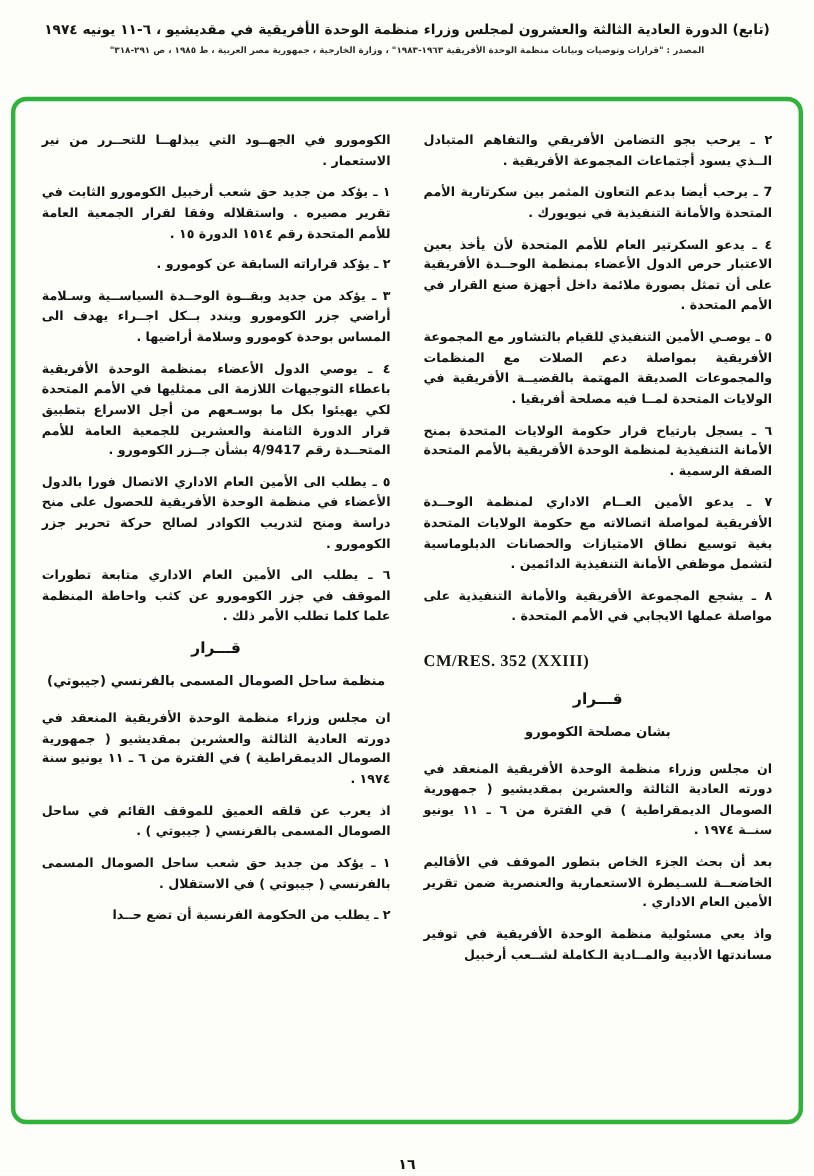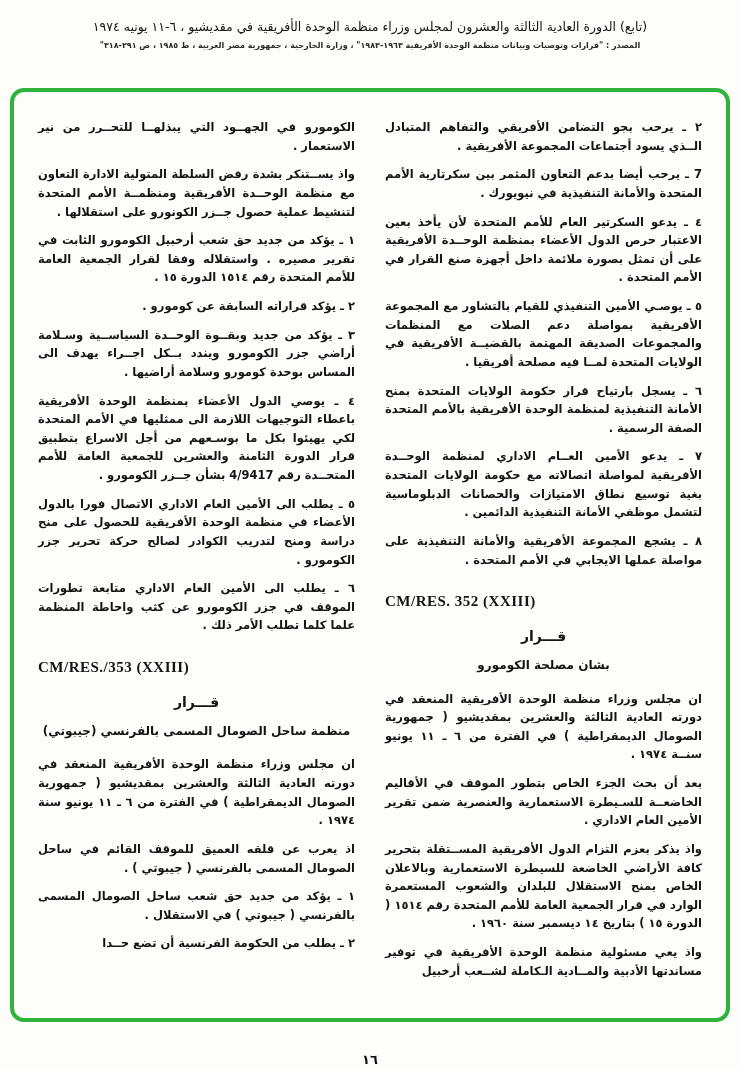--- a/index.html
+++ b/index.html
@@ -14,21 +14,21 @@
     background: #fdfdfa;
     color: #141414;
     direction: rtl;
     overflow: hidden;
   }
 
   
   .doc-header { padding: 16px 18px 0 18px; text-align: center; }
   .doc-title {
     font-size: 12.5px;
-    font-weight: normal;
+    font-weight: bold;
     line-height: 1.7;
     letter-spacing: 0.2px;
   }
   .doc-source {
     margin-top: 4px;
     font-size: 8px;
     font-weight: bold;
     color: #2a2a2a;
   }
 
@@ -110,33 +110,30 @@
         <div class="blk para">٤ ـ يدعو السكرتير العام للأمم المتحدة لأن يأخذ بعين الاعتبار حرص الدول الأعضاء بمنظمة الوحــدة الأفريقية على أن تمثل بصورة ملائمة داخل أجهزة صنع القرار في الأمم المتحدة .</div>
         <div class="blk para">٥ ـ يوصـي الأمين التنفيذي للقيام بالتشاور مع المجموعة الأفريقية بمواصلة دعم الصلات مع المنظمات والمجموعات الصديقة المهتمة بالقضيــة الأفريقية في الولايات المتحدة لمــا فيه مصلحة أفريقيا .</div>
         <div class="blk para">٦ ـ يسجل بارتياح قرار حكومة الولايات المتحدة بمنح الأمانة التنفيذية لمنظمة الوحدة الأفريقية بالأمم المتحدة الصفة الرسمية .</div>
         <div class="blk para">٧ ـ يدعو الأمين العــام الاداري لمنظمة الوحــدة الأفريقية لمواصلة اتصالاته مع حكومة الولايات المتحدة بغية توسيع نطاق الامتيازات والحصانات الدبلوماسية لتشمل موظفي الأمانة التنفيذية الدائمين .</div>
         <div class="blk para">٨ ـ يشجع المجموعة الأفريقية والأمانة التنفيذية على مواصلة عملها الايجابي في الأمم المتحدة .</div>
         <div class="blk ref">CM/RES. 352 (XXIII)</div>
         <div class="blk title">قـــرار</div>
         <div class="blk subject">بشان مصلحة الكومورو</div>
         <div class="blk para">ان مجلس وزراء منظمة الوحدة الأفريقية المنعقد في دورته العادية الثالثة والعشرين بمقديشيو ( جمهورية الصومال الديمقراطية ) في الفترة من ٦ ـ ١١ يونيو سنــة ١٩٧٤ .</div>
         <div class="blk para">بعد أن بحث الجزء الخاص بتطور الموقف في الأقاليم الخاضعــة للسـيطرة الاستعمارية والعنصرية ضمن تقرير الأمين العام الاداري .</div>
-        <div class="blk para">واذ يذكر بعزم التزام الدول الأفريقية المســتقلة بتحرير كافة الأراضي الخاضعة للسيطرة الاستعمارية وبالاعلان الخاص بمنح الاستقلال للبلدان والشعوب المستعمرة الوارد في قرار الجمعية العامة للأمم المتحدة رقم ١٥١٤ ( الدورة ١٥ ) بتاريخ ١٤ ديسمبر سنة ١٩٦٠ .</div>
         <div class="blk para">واذ يعي مسئولية منظمة الوحدة الأفريقية في توفير مساندتها الأدبية والمــادية الـكاملة لشــعب أرخبيل</div>
       </div>
     <div class="col">
         <div class="blk para">الكومورو في الجهــود التي يبذلهــا للتحــرر من نير الاستعمار .</div>
-        <div class="blk para">واذ يســتنكر بشدة رفض السلطة المتولية الادارة التعاون مع منظمة الوحــدة الأفريقية ومنظمــة الأمم المتحدة لتنشيط عملية حصول جــزر الكونورو على استقلالها .</div>
         <div class="blk para">١ ـ يؤكد من جديد حق شعب أرخبيل الكومورو الثابت في تقرير مصيره . واستقلاله وفقا لقرار الجمعية العامة للأمم المتحدة رقم ١٥١٤ الدورة ١٥ .</div>
         <div class="blk para">٢ ـ يؤكد قراراته السابقة عن كومورو .</div>
         <div class="blk para">٣ ـ يؤكد من جديد وبقــوة الوحــدة السياســية وسـلامة أراضي جزر الكومورو ويندد بــكل اجــراء يهدف الى المساس بوحدة كومورو وسلامة أراضيها .</div>
         <div class="blk para">٤ ـ يوصي الدول الأعضاء بمنظمة الوحدة الأفريقية باعطاء التوجيهات اللازمة الى ممثليها في الأمم المتحدة لكي يهيئوا بكل ما بوسـعهم من أجل الاسراع بتطبيق قرار الدورة الثامنة والعشرين للجمعية العامة للأمم المتحــدة رقم 4/9417 بشأن جــزر الكومورو .</div>
         <div class="blk para">٥ ـ يطلب الى الأمين العام الاداري الاتصال فورا بالدول الأعضاء في منظمة الوحدة الأفريقية للحصول على منح دراسة ومنح لتدريب الكوادر لصالح حركة تحرير جزر الكومورو .</div>
         <div class="blk para">٦ ـ يطلب الى الأمين العام الاداري متابعة تطورات الموقف في جزر الكومورو عن كثب واحاطة المنظمة علما كلما تطلب الأمر ذلك .</div>
-        <div class="blk ref">CM/RES./353 (XXIII)</div>
         <div class="blk title">قـــرار</div>
         <div class="blk subject">منظمة ساحل الصومال المسمى بالفرنسي (جيبوتي)</div>
         <div class="blk para">ان مجلس وزراء منظمة الوحدة الأفريقية المنعقد في دورته العادية الثالثة والعشرين بمقديشيو ( جمهورية الصومال الديمقراطية ) في الفترة من ٦ ـ ١١ يونيو سنة ١٩٧٤ .</div>
         <div class="blk para">اذ يعرب عن قلقه العميق للموقف القائم في ساحل الصومال المسمى بالفرنسي ( جيبوتي ) .</div>
         <div class="blk para">١ ـ يؤكد من جديد حق شعب ساحل الصومال المسمى بالفرنسي ( جيبوتي ) في الاستقلال .</div>
         <div class="blk para">٢ ـ يطلب من الحكومة الفرنسية أن تضع حــدا</div>
       </div>
   </div>
 
   <div class="page-number">١٦</div>

